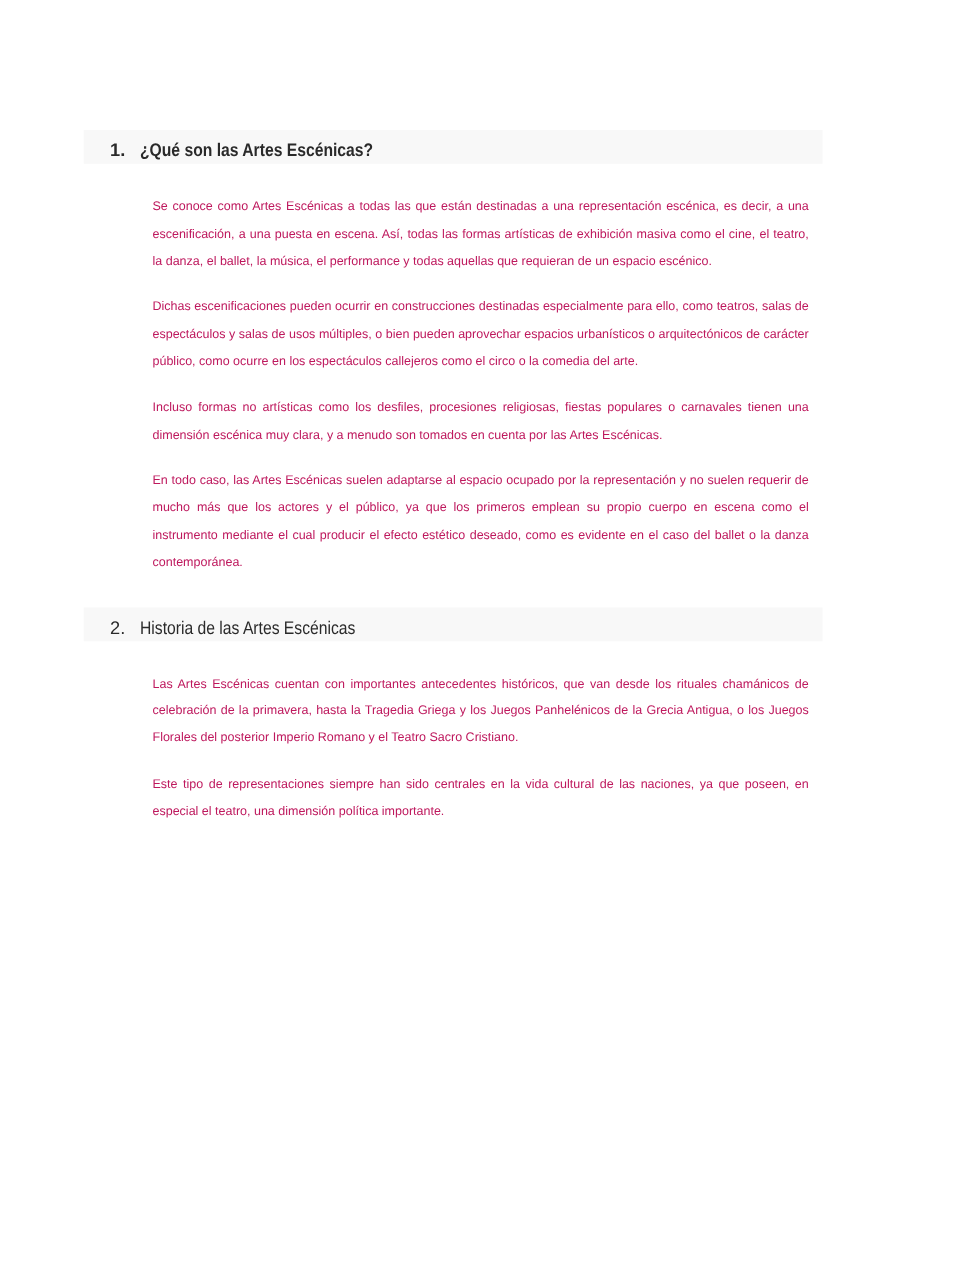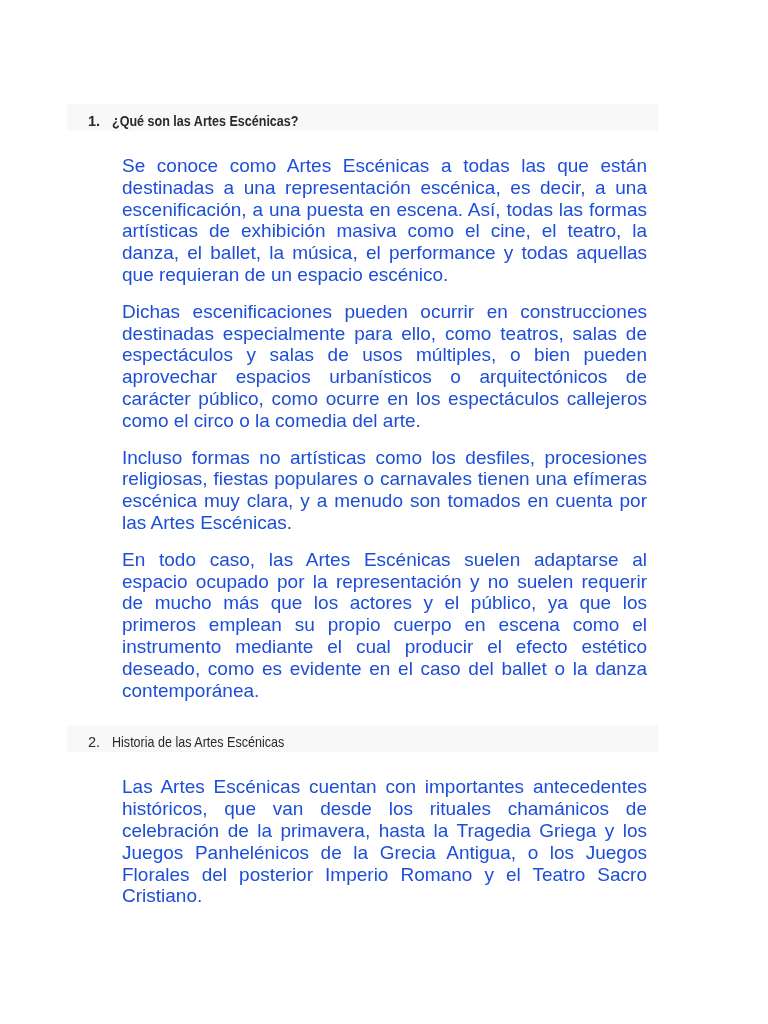--- a/index.html
+++ b/index.html
@@ -47,44 +47,45 @@
   }
   .h-title {
     display: inline-block;
     white-space: nowrap;
     transform: scaleX(0.86);
     transform-origin: 0 50%;
   }
   .para {
     width: 525px;
     margin: 0 0 15px 122px;
-    font-size: 19px;
+    font-size: 10px;
     line-height: 21.8px;
     text-align: justify;
-    color: #1d4ed8;
+    color: #be185d;
   }
   .para.first { margin-top: 24px; }
 </style>
 </head>
 <body>
 
 <div class="page">
 
   <section class="doc-section">
     <header class="heading h-bold">
       <span class="h-num">1.</span>
       <span class="h-title">¿Qué son las Artes Escénicas?</span>
     </header>
     <p class="para first">Se conoce como Artes Escénicas a todas las que están destinadas a una representación escénica, es decir, a una escenificación, a una puesta en escena. Así, todas las formas artísticas de exhibición masiva como el cine, el teatro, la danza, el ballet, la música, el performance y todas aquellas que requieran de un espacio escénico.</p>
     <p class="para">Dichas escenificaciones pueden ocurrir en construcciones destinadas especialmente para ello, como teatros, salas de espectáculos y salas de usos múltiples, o bien pueden aprovechar espacios urbanísticos o arquitectónicos de carácter público, como ocurre en los espectáculos callejeros como el circo o la comedia del arte.</p>
-    <p class="para">Incluso formas no artísticas como los desfiles, procesiones religiosas, fiestas populares o carnavales tienen una efímeras escénica muy clara, y a menudo son tomados en cuenta por las Artes Escénicas.</p>
+    <p class="para">Incluso formas no artísticas como los desfiles, procesiones religiosas, fiestas populares o carnavales tienen una dimensión escénica muy clara, y a menudo son tomados en cuenta por las Artes Escénicas.</p>
     <p class="para">En todo caso, las Artes Escénicas suelen adaptarse al espacio ocupado por la representación y no suelen requerir de mucho más que los actores y el público, ya que los primeros emplean su propio cuerpo en escena como el instrumento mediante el cual producir el efecto estético deseado, como es evidente en el caso del ballet o la danza contemporánea.</p>
   </section>
 
   <section class="doc-section">
     <header class="heading h-second">
       <span class="h-num">2.</span>
       <span class="h-title">Historia de las Artes Escénicas</span>
     </header>
     <p class="para first">Las Artes Escénicas cuentan con importantes antecedentes históricos, que van desde los rituales chamánicos de celebración de la primavera, hasta la Tragedia Griega y los Juegos Panhelénicos de la Grecia Antigua, o los Juegos Florales del posterior Imperio Romano y el Teatro Sacro Cristiano.</p>
+    <p class="para">Este tipo de representaciones siempre han sido centrales en la vida cultural de las naciones, ya que poseen, en especial el teatro, una dimensión política importante.</p>
   </section>
 
 </div>
 
 </body></html>

